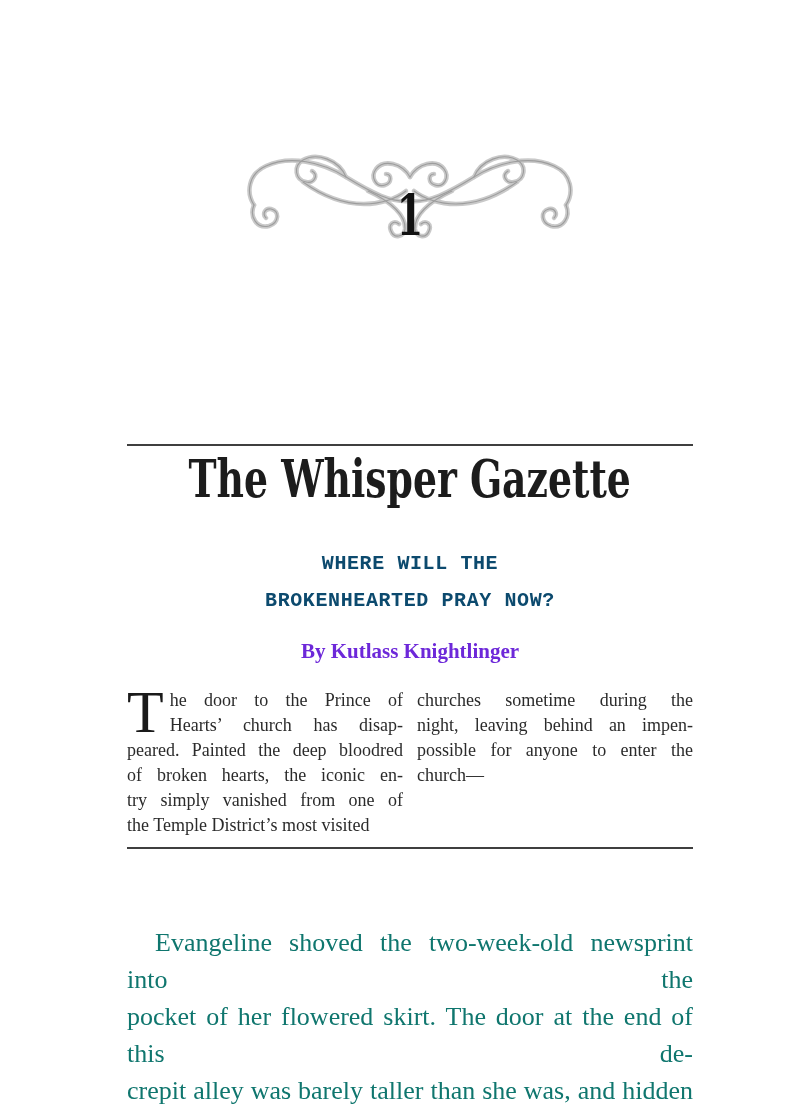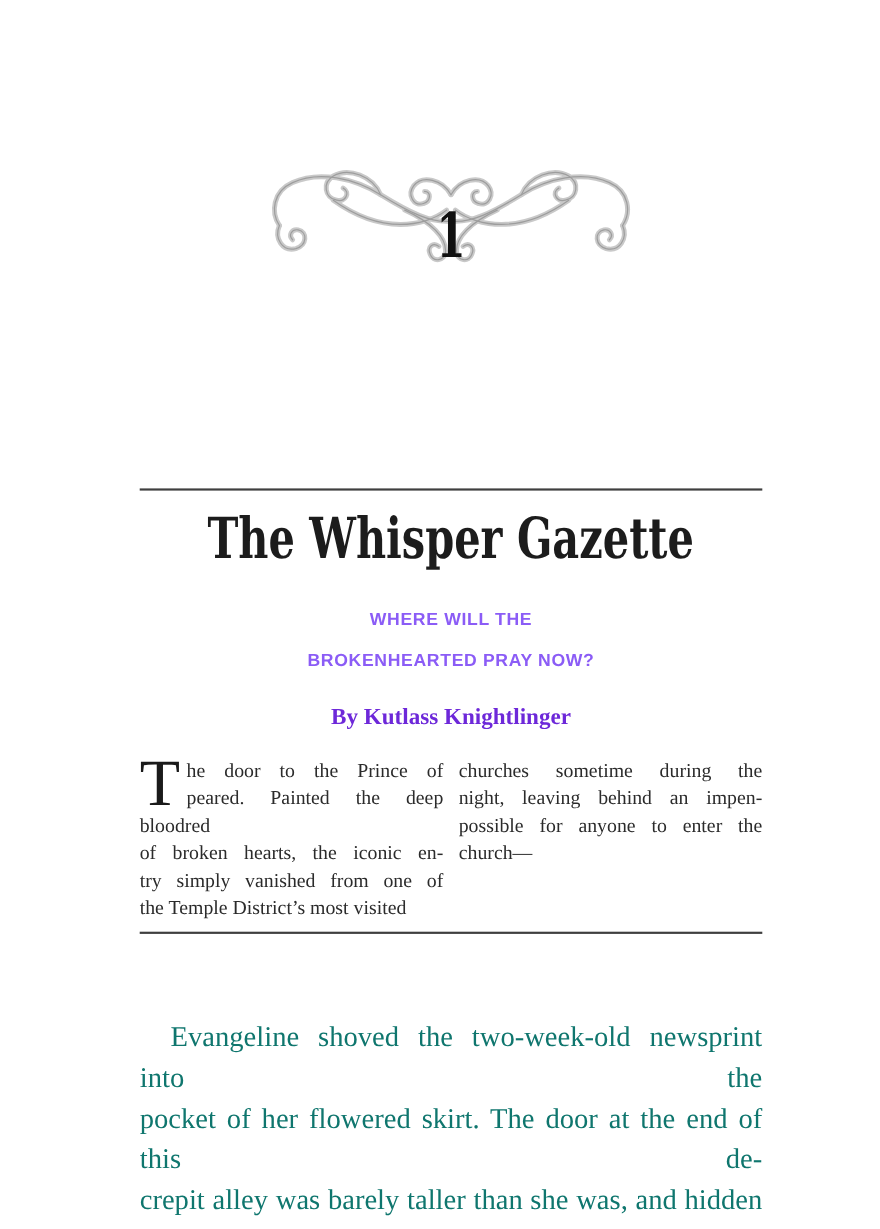--- a/index.html
+++ b/index.html
@@ -45,21 +45,21 @@
     left: 127px;
     width: 566px;
     height: 0;
     border-top: 2px solid #3f3f3f;
   }
   .rule-top { top: 444px; }
   .rule-bottom { top: 847px; }
   
   .article-title {
     position: absolute;
-    top: 452px;
+    top: 442px;
     left: 127px;
     width: 566px;
     text-align: center;
     line-height: 74px;
     white-space: nowrap;
   }
   .article-title .title-text {
     display: inline-block;
     font-family: "DejaVu Serif", serif;
     font-weight: bold;
@@ -68,26 +68,26 @@
     transform: scale(0.82, 1.12);
     transform-origin: center center;
     letter-spacing: 0px;
   }
   .article-headline {
     position: absolute;
     top: 545px;
     left: 127px;
     width: 566px;
     text-align: center;
-    font-family: Liberation Sans, sans-serif;
-    font-weight: bold;
-    font-size: 16px;
+    font-family: Liberation Mono, monospace;
+    font-weight: bold;
+    font-size: 20px;
     line-height: 37px;
     letter-spacing: 0.6px;
-    color: #8b5cf6;
+    color: #0c4a6e;
   }
   .article-byline {
     position: absolute;
     top: 637px;
     left: 127px;
     width: 566px;
     text-align: center;
     font-family: "Liberation Serif", serif;
     font-weight: bold;
     font-size: 21px;
@@ -172,20 +172,21 @@
     <div>WHERE WILL THE</div>
     <div>BROKENHEARTED PRAY NOW?</div>
   </div>
 
   <div class="article-byline">By Kutlass Knightlinger</div>
 
   <div class="columns">
     <div class="col">
       <span class="dropcap">T</span>
       <div class="jline">he door to the Prince of</div>
+      <div class="jline">Hearts’ church has disap-</div>
       <div class="jline">peared. Painted the deep bloodred</div>
       <div class="jline">of broken hearts, the iconic en-</div>
       <div class="jline">try simply vanished from one of</div>
       <div class="jline last">the Temple District’s most visited</div>
     </div>
     <div class="col">
       <div class="jline">churches sometime during the</div>
       <div class="jline">night, leaving behind an impen-</div>
       <div class="jline">possible for anyone to enter the</div>
       <div class="jline last">church—</div>

